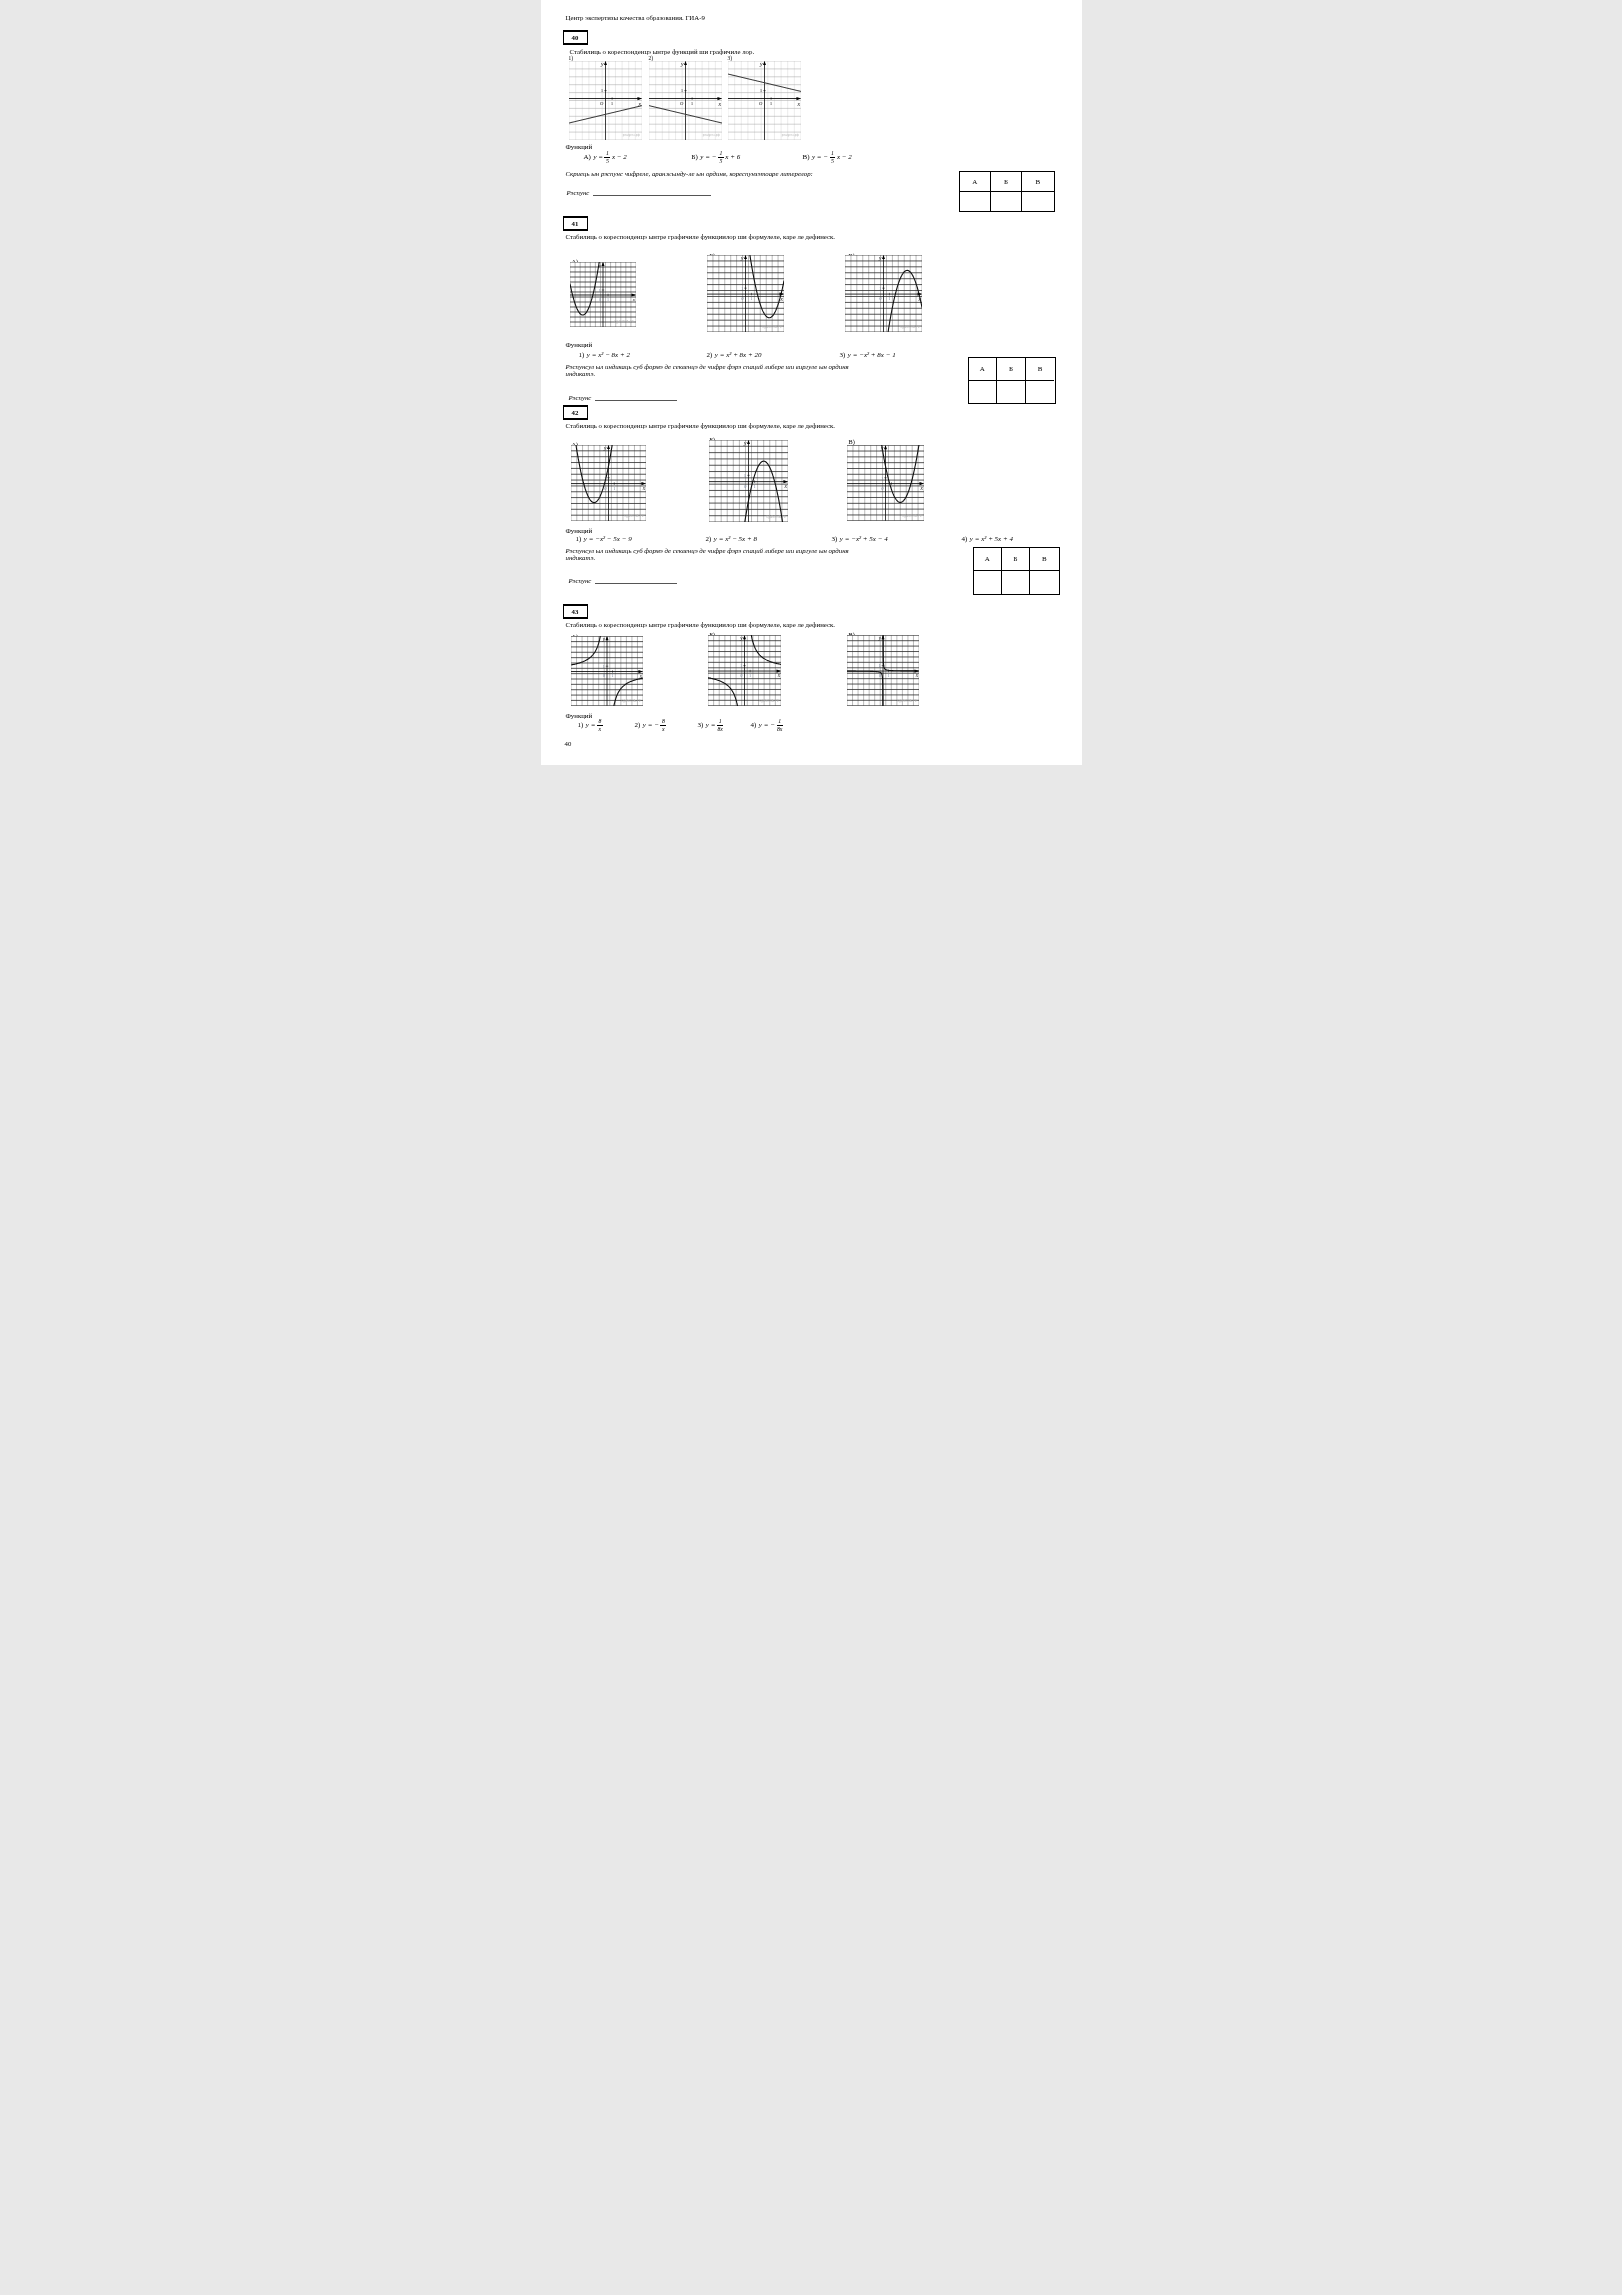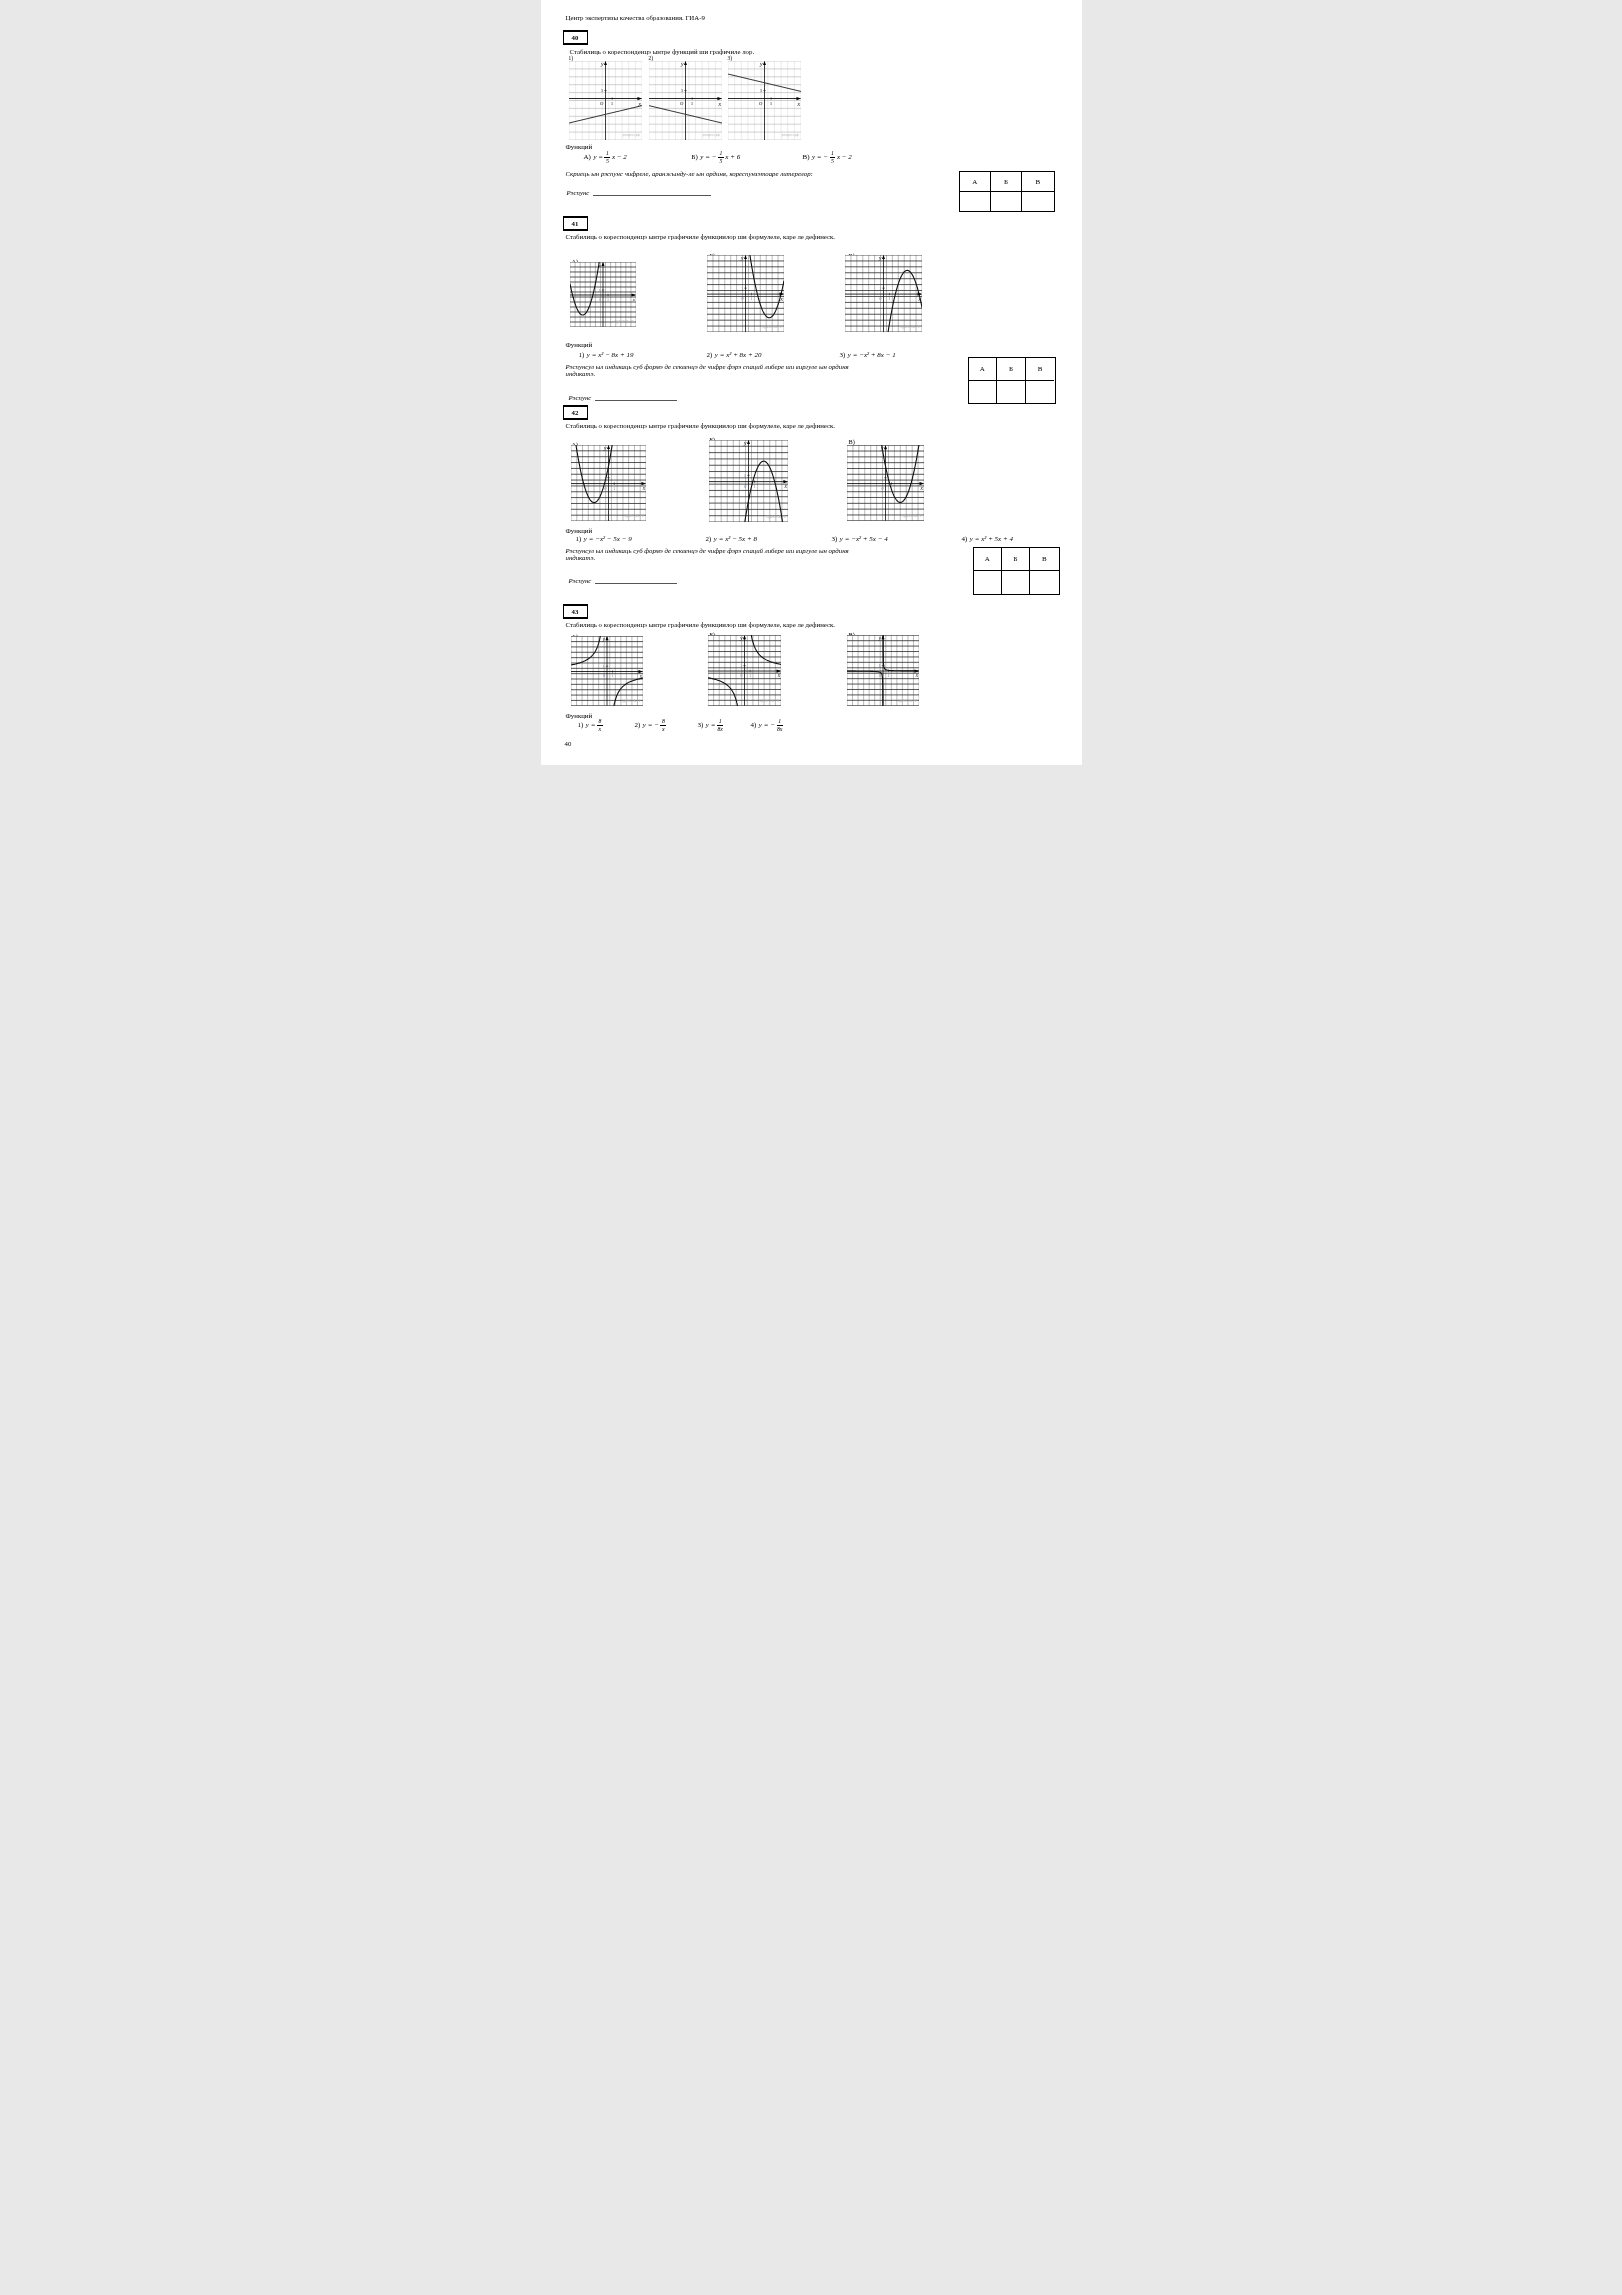--- a/index.html
+++ b/index.html
@@ -223,21 +223,21 @@
       <text x="72" y="69.40769230769232" text-anchor="end" font-family="&quot;Liberation Serif&quot;, serif" font-size="9.180000000000001" fill="#7d8aa0">1</text>
       <text x="88.26923076923077" y="89.85692307692308" text-anchor="middle" font-family="&quot;Liberation Serif&quot;, serif" font-size="9.180000000000001" fill="#7d8aa0">1</text>
       <text x="149" y="146" text-anchor="end" font-family="&quot;Liberation Sans&quot;, sans-serif" font-size="5.5" fill="#b5b5b5" letter-spacing="0.4">СДАМГИА.РФ</text>
       <path d="M84.5 160.1 L84.9 157.6 L85.3 155.1 L85.7 152.6 L86.1 150.2 L86.4 147.8 L86.8 145.4 L87.2 143.0 L87.6 140.6 L88.0 138.3 L88.4 136.0 L88.7 133.7 L89.1 131.5 L89.5 129.2 L89.9 127.0 L90.3 124.9 L90.7 122.7 L91.0 120.6 L91.4 118.5 L91.8 116.4 L92.2 114.3 L92.6 112.3 L92.9 110.3 L93.3 108.3 L93.7 106.4 L94.1 104.5 L94.5 102.5 L94.9 100.7 L95.2 98.8 L95.6 97.0 L96.0 95.2 L96.4 93.4 L96.8 91.6 L97.2 89.9 L97.5 88.2 L97.9 86.5 L98.3 84.9 L98.7 83.2 L99.1 81.6 L99.5 80.1 L99.8 78.5 L100.2 77.0 L100.6 75.5 L101.0 74.0 L101.4 72.5 L101.7 71.1 L102.1 69.7 L102.5 68.3 L102.9 67.0 L103.3 65.6 L103.7 64.3 L104.0 63.0 L104.4 61.8 L104.8 60.5 L105.2 59.3 L105.6 58.2 L106.0 57.0 L106.3 55.9 L106.7 54.8 L107.1 53.7 L107.5 52.6 L107.9 51.6 L108.2 50.6 L108.6 49.6 L109.0 48.6 L109.4 47.7 L109.8 46.8 L110.2 45.9 L110.5 45.0 L110.9 44.2 L111.3 43.4 L111.7 42.6 L112.1 41.8 L112.5 41.1 L112.8 40.4 L113.2 39.7 L113.6 39.1 L114.0 38.4 L114.4 37.8 L114.8 37.2 L115.1 36.7 L115.5 36.1 L115.9 35.6 L116.3 35.1 L116.7 34.7 L117.0 34.2 L117.4 33.8 L117.8 33.4 L118.2 33.1 L118.6 32.7 L119.0 32.4 L119.3 32.1 L119.7 31.9 L120.1 31.6 L120.5 31.4 L120.9 31.2 L121.3 31.1 L121.6 30.9 L122.0 30.8 L122.4 30.7 L122.8 30.7 L123.2 30.6 L123.5 30.6 L123.9 30.6 L124.3 30.6 L124.7 30.7 L125.1 30.8 L125.5 30.9 L125.8 31.0 L126.2 31.2 L126.6 31.4 L127.0 31.6 L127.4 31.8 L127.8 32.1 L128.1 32.4 L128.5 32.7 L128.9 33.0 L129.3 33.4 L129.7 33.8 L130.1 34.2 L130.4 34.6 L130.8 35.1 L131.2 35.5 L131.6 36.0 L132.0 36.6 L132.3 37.1 L132.7 37.7 L133.1 38.3 L133.5 39.0 L133.9 39.6 L134.3 40.3 L134.6 41.0 L135.0 41.7 L135.4 42.5 L135.8 43.3 L136.2 44.1 L136.6 44.9 L136.9 45.8 L137.3 46.6 L137.7 47.5 L138.1 48.5 L138.5 49.4 L138.8 50.4 L139.2 51.4 L139.6 52.4 L140.0 53.5 L140.4 54.6 L140.8 55.7 L141.1 56.8 L141.5 58.0 L141.9 59.1 L142.3 60.4 L142.7 61.6 L143.1 62.8 L143.4 64.1 L143.8 65.4 L144.2 66.7 L144.6 68.1 L145.0 69.5 L145.3 70.9 L145.7 72.3 L146.1 73.8 L146.5 75.2 L146.9 76.7 L147.3 78.3 L147.6 79.8 L148.0 81.4 L148.4 83.0 L148.8 84.6 L149.2 86.3 L149.6 88.0 L149.9 89.7 L150.3 91.4 L150.7 93.1 L151.1 94.9 L151.5 96.7 L151.9 98.5 L152.2 100.4 L152.6 102.3 L153.0 104.2 " stroke="#101010" stroke-width="2.2" fill="none" stroke-linecap="round" stroke-linejoin="round"></path>
     </svg>
 
   <div class="abs funchead" style="left:25px;top:341px;">Функций</div>
 
   <div class="formula" style="left:38px;top:351px;">
     <span class="fpre">1)</span>
-    <span class="fmath">y = x² − 8x + 19</span>
+    <span class="fmath">y = x² − 8x + 2</span>
   </div>
   <div class="formula" style="left:166px;top:351px;">
     <span class="fpre">2)</span>
     <span class="fmath">y = x² + 8x + 20</span>
   </div>
   <div class="formula" style="left:299px;top:351px;">
     <span class="fpre">3)</span>
     <span class="fmath">y = −x² + 8x − 1</span>
   </div>
 

